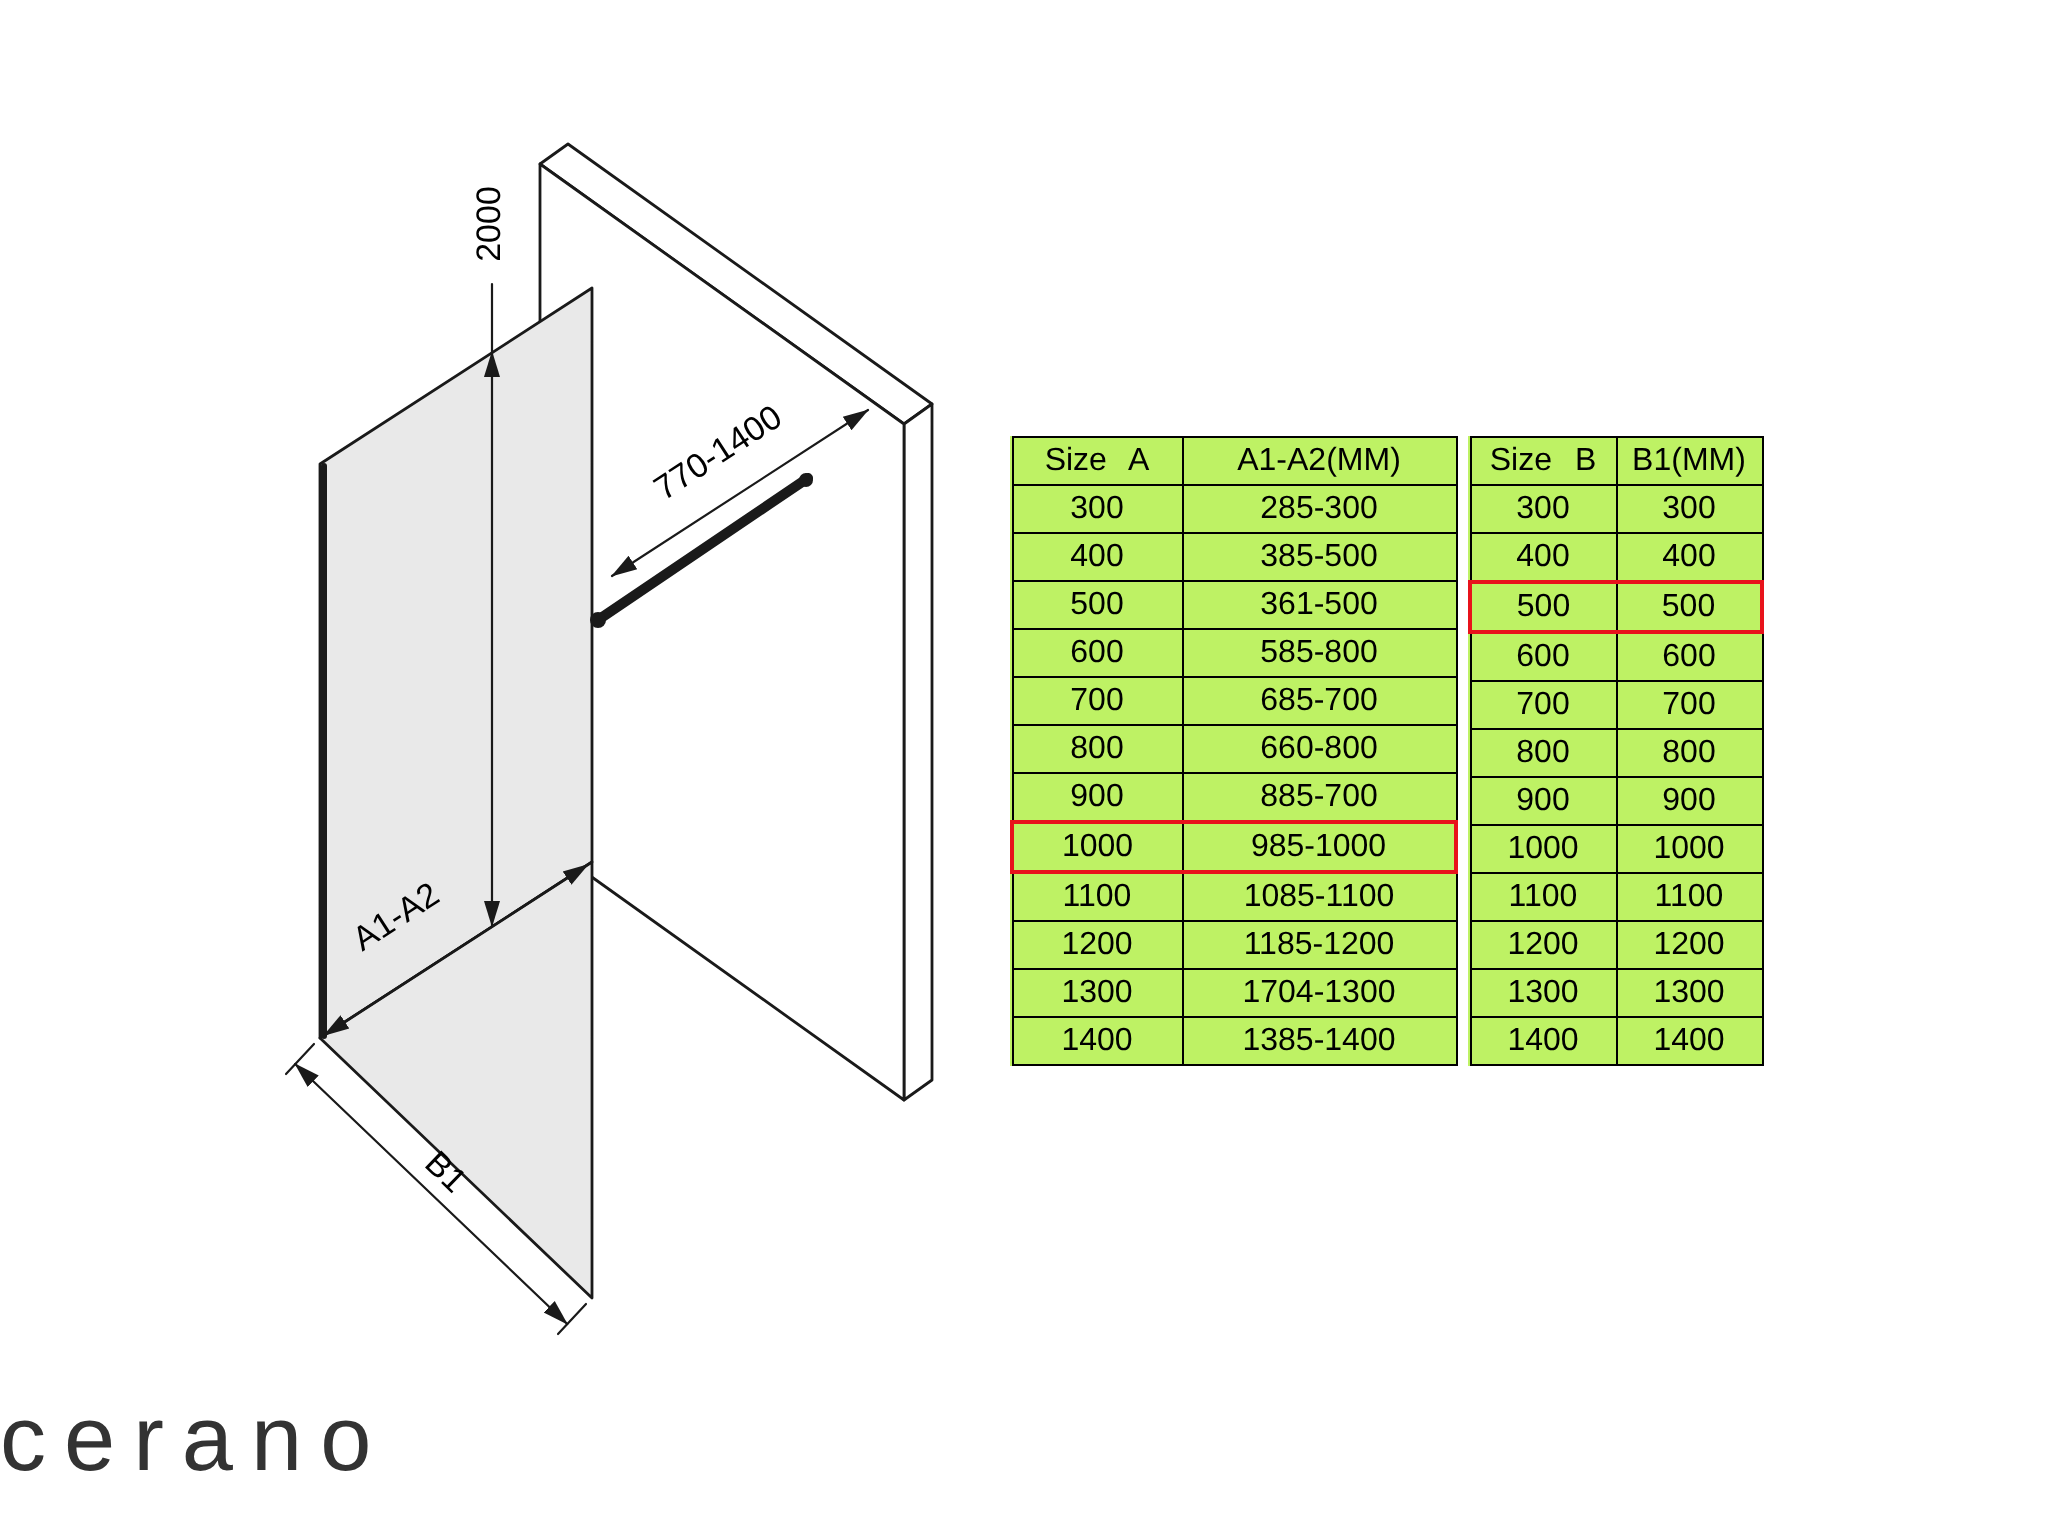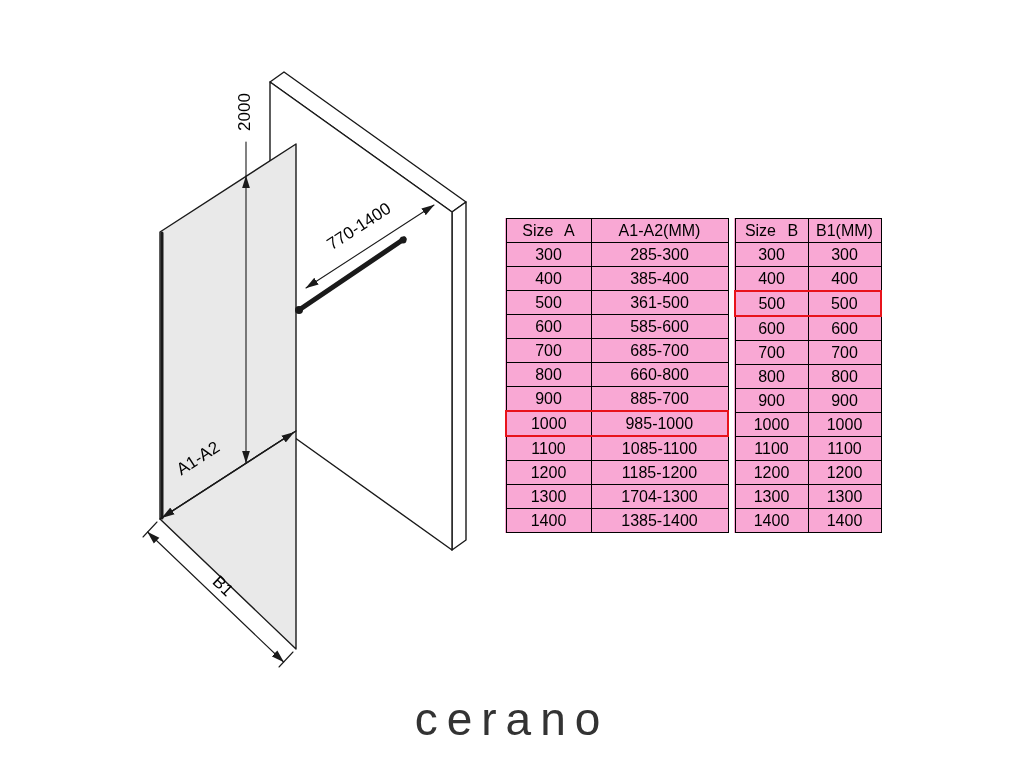--- a/index.html
+++ b/index.html
@@ -2,21 +2,21 @@
 <html><head>
 <meta charset="utf-8">
 <style>
   * { margin:0; padding:0; box-sizing:border-box; }
   html,body { background:#ffffff; }
   body { font-family:"Liberation Sans", sans-serif; }
   .page { position:relative; width:1024px; height:768px; background:#ffffff; overflow:hidden; }
 
   .drawing { position:absolute; left:0; top:0; }
 
-  .spec-table { position:absolute; border-collapse:collapse; table-layout:fixed; background:#f9a8d4; }
+  .spec-table { position:absolute; border-collapse:collapse; table-layout:fixed; background:#bef264; }
   .spec-table th, .spec-table td {
     border:1px solid #000;
     text-align:center;
     font-size:16px;
     font-weight:normal;
     height:23px;
     line-height:23px;
     padding:0;
     white-space:nowrap;
     color:#000;
@@ -24,21 +24,21 @@
   .spec-table th { word-spacing:7px; }
   #tableA { left:505px; top:218px; width:222px; }
   #tableB { left:734px; top:218px; width:146px; }
 
   tr.hl td { border-top:2px solid var(--hl,#e8131b); border-bottom:2px solid var(--hl,#e8131b); }
   tr.hl td:first-child { border-left:2px solid var(--hl,#e8131b); }
   tr.hl td:last-child  { border-right:2px solid var(--hl,#e8131b); }
 
   .logo {
     position:absolute; left:0; right:0; top:692px;
-    text-align:center;
+    text-align:left;
     font-size:46px;
     letter-spacing:9px;
     color:#333333;
   }
 
   svg text { font-family:"Liberation Sans", sans-serif; font-size:17px; fill:#000; }
 </style>
 </head>
 <body>
 
@@ -110,29 +110,29 @@
           <th>A1-A2(MM)</th>
         </tr>
       </thead>
       <tbody>
         <tr>
           <td>300</td>
           <td>285-300</td>
         </tr>
         <tr>
           <td>400</td>
-          <td>385-400</td>
+          <td>385-500</td>
         </tr>
         <tr>
           <td>500</td>
           <td>361-500</td>
         </tr>
         <tr>
           <td>600</td>
-          <td>585-600</td>
+          <td>585-800</td>
         </tr>
         <tr>
           <td>700</td>
           <td>685-700</td>
         </tr>
         <tr>
           <td>800</td>
           <td>660-800</td>
         </tr>
         <tr>

